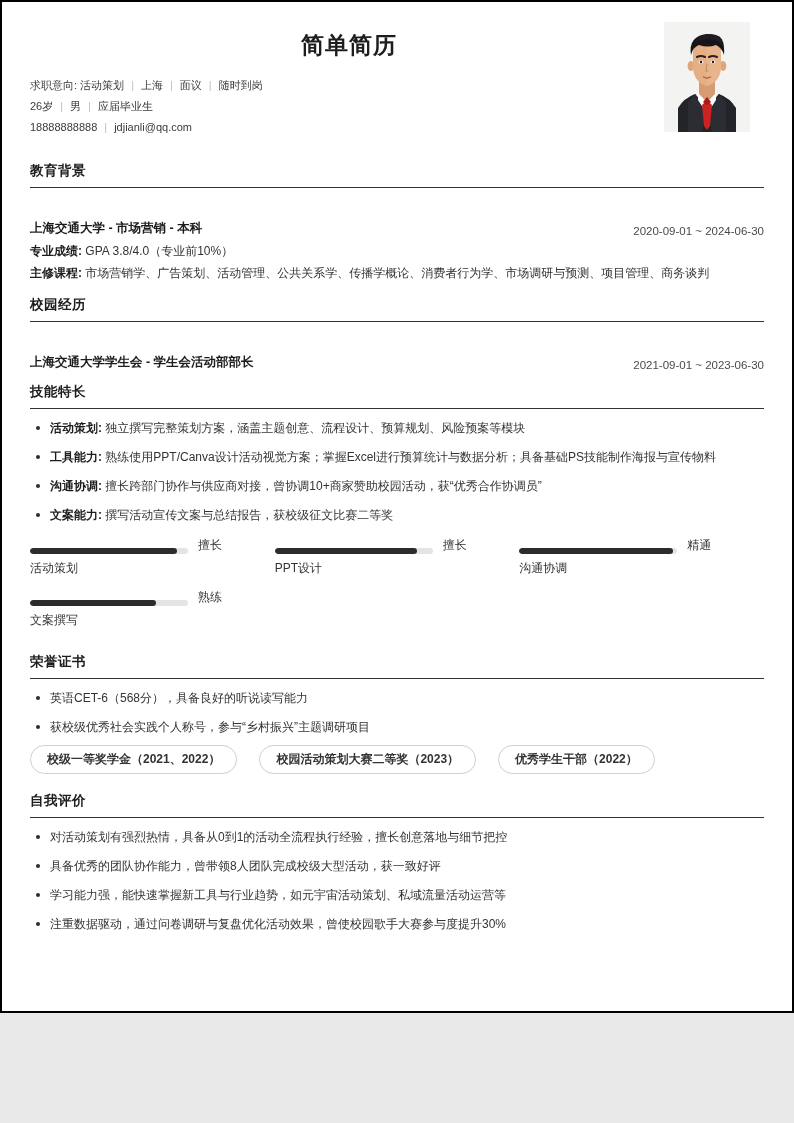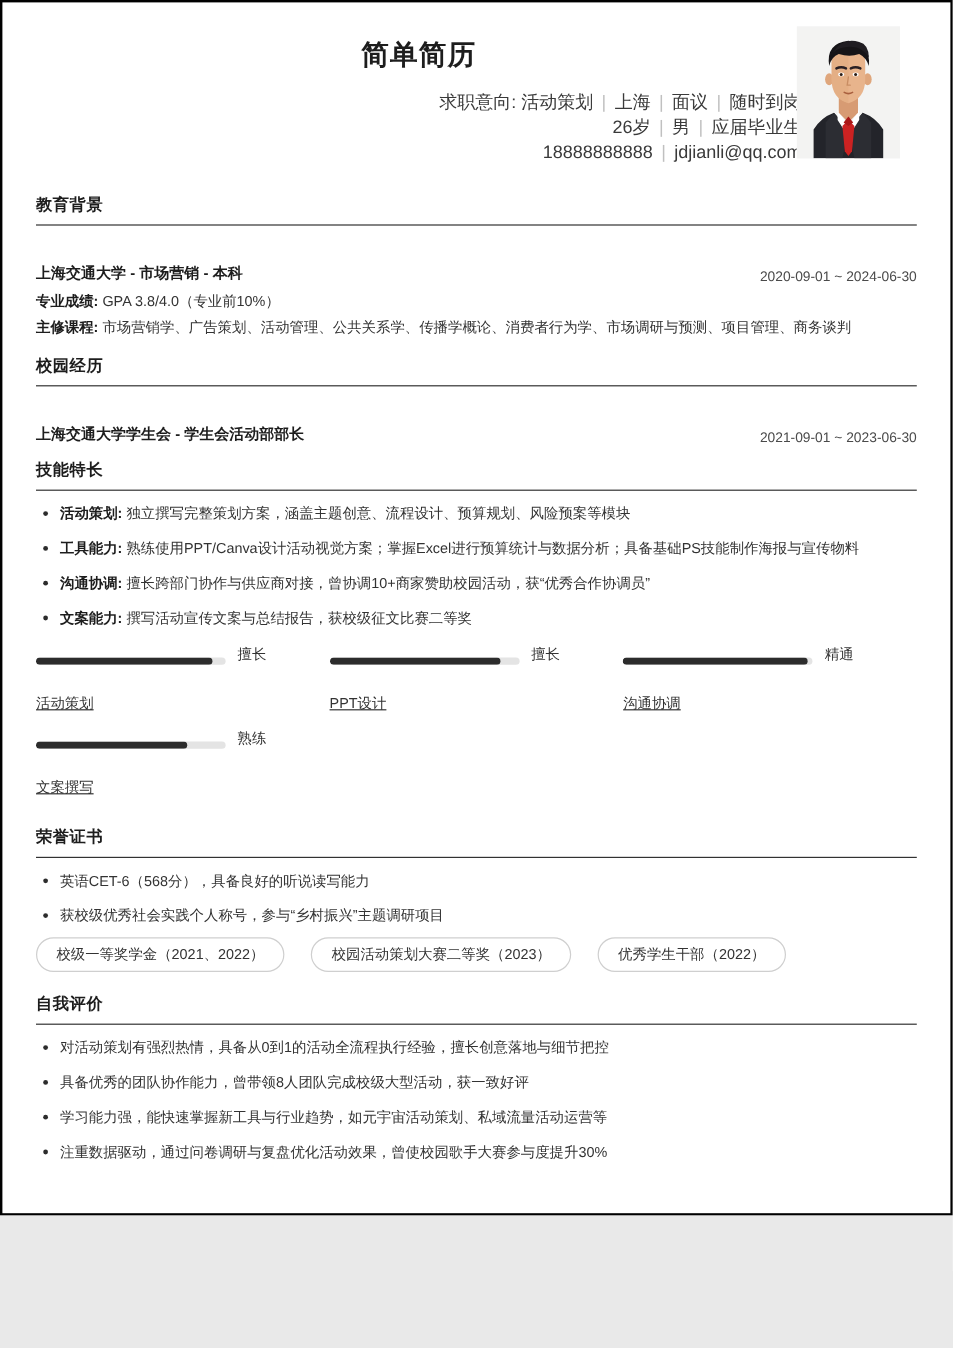--- a/index.html
+++ b/index.html
@@ -36,22 +36,22 @@
     font-weight: bold;
     letter-spacing: 1px;
     color: #1d1d1d;
     margin: 0 0 14px 0;
     padding-right: 96px;
   }
   .contact-lines {
     padding-right: 96px;
   }
   .contact-line {
-    text-align: right;
-    font-size: 15px;
+    text-align: left;
+    font-size: 11px;
     color: #3a3a3a;
     line-height: 21px;
     white-space: nowrap;
   }
   .sep {
     display: inline-block;
     color: #c0c0c0;
     padding: 0 7px;
     font-weight: 300;
   }
@@ -164,40 +164,40 @@
   }
   .level {
     font-size: 12px;
     color: #333333;
     padding-left: 10px;
     white-space: nowrap;
   }
   .skillbar-name {
     font-size: 12px;
     color: #333333;
-    margin-top: 24px;
-    text-decoration: underline;
+    margin-top: 6px;
   }
 
   
   .pills {
     display: flex;
     flex-wrap: wrap;
     margin-top: 8px;
   }
   .pill {
     border: 1px solid #cfcfcf;
     border-radius: 999px;
     padding: 5px 16px;
     font-size: 12px;
     color: #333333;
     margin-right: 22px;
     margin-bottom: 6px;
     white-space: nowrap;
     background: #ffffff;
+    font-weight: bold;
   }
 </style>
 </head>
 <body>
 
 <div class="page">
  <div class="inner">
 
   <div class="header">
     <div class="resume-title">简单简历</div>

